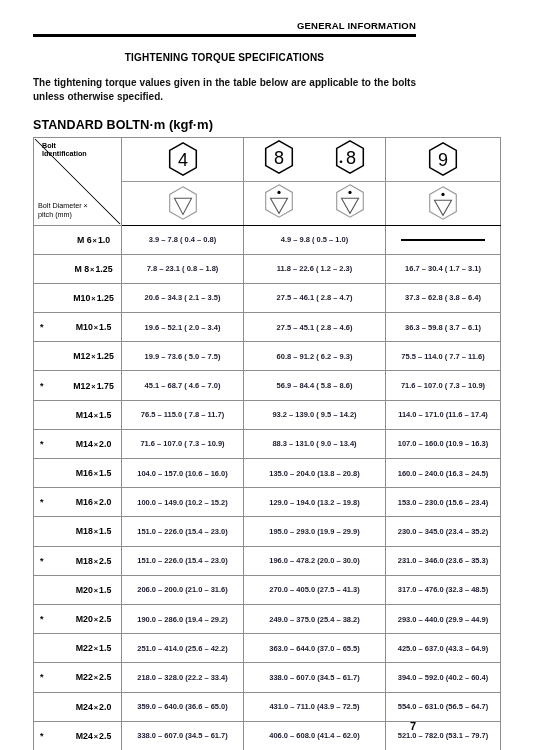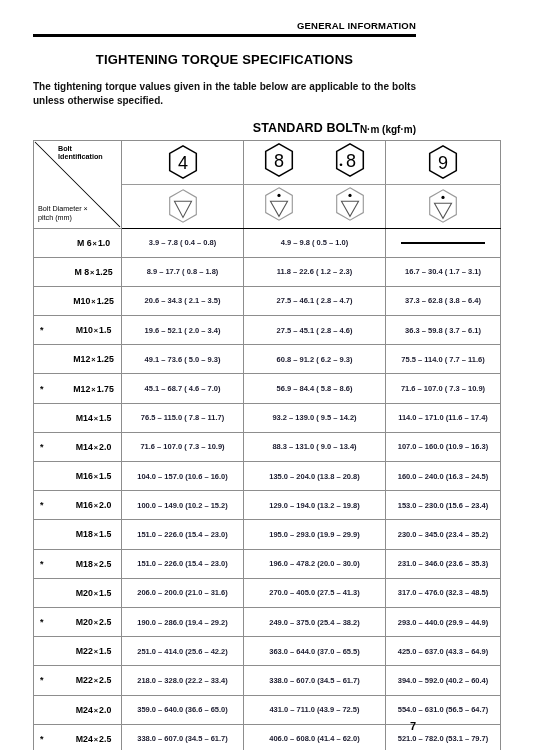--- a/index.html
+++ b/index.html
@@ -9,32 +9,32 @@
     color:#000;overflow:hidden;position:relative;
   }
   .page{position:relative;width:449px;height:750px;box-sizing:border-box;padding:0 33px;}
 
   
   .hdr{padding-top:20px;text-align:right;}
   .hdr-title{font-size:9.5px;font-weight:bold;letter-spacing:.2px;}
   .hdr-rule{margin-top:3px;height:2.5px;background:#000;}
 
   .doc-title{
-    text-align:center;font-size:13px;font-weight:bold;
+    text-align:center;font-size:10px;font-weight:bold;
     letter-spacing:.2px;margin-top:15px;
   }
   .intro{
     margin-top:13px;font-size:10px;line-height:1.45;
     text-align:justify;font-weight:bold;color:#111;
   }
   .sec-row{
-    margin-top:12px;display:flex;align-items:flex-end;justify-content:flex-end;
+    margin-top:12px;display:flex;align-items:flex-end;justify-content:flex-start;
   }
   .sec-title{font-size:12.5px;font-weight:bold;letter-spacing:.1px;}
-  .units{font-size:10px;font-weight:bold;}
+  .units{font-size:13px;font-weight:bold;}
 
   
   table.tt{
     margin-top:5px;border-collapse:collapse;width:100%;
     table-layout:fixed;border:1.6px solid #000;
   }
   table.tt td{
     border:0.8px solid #8d8d8d;padding:0;text-align:center;vertical-align:middle;
   }
   .col-lbl{width:88px;}
@@ -42,21 +42,21 @@
   .col-b{width:142px;}
   .col-c{width:115px;}
 
   
   td.corner{
     position:relative;height:86px;border-right:1.6px solid #000;
     border-bottom:1.6px solid #000;
   }
   .corner-svg{position:absolute;inset:0;width:100%;height:100%;}
   .corner-t{
-    position:absolute;top:4px;right:5px;width:58px;text-align:left;
+    position:absolute;top:4px;right:21px;width:58px;text-align:left;
     font-size:7.2px;font-weight:bold;line-height:1.22;
   }
   .corner-b{
     position:absolute;left:4px;bottom:5px;width:58px;text-align:left;
     font-size:7.2px;font-weight:normal;line-height:1.22;
   }
 
   .icon-cell{height:43px;}
   .icon-cell.top{border-bottom:0.8px solid #9a9a9a;}
   .icon-cell.bot{border-bottom:1.6px solid #000;}
@@ -199,39 +199,39 @@
       </tr>
 
     <tr class="drow">
           <td class="lbl"><span class="lbl-in"><span class="m">M 6</span><span class="x">×</span><span class="m">1.0</span></span></td>
           <td class="val">3.9 –  7.8 ( 0.4 – 0.8)</td>
           <td class="val">4.9 –  9.8 ( 0.5 – 1.0)</td>
           <td class="val"><span class="dashline"></span></td>
         </tr>
         <tr class="drow">
           <td class="lbl"><span class="lbl-in"><span class="m">M 8</span><span class="x">×</span><span class="m">1.25</span></span></td>
-          <td class="val">8.9 – 17.7 ( 0.8 – 1.8)</td>
+          <td class="val">7.8 – 23.1 ( 0.8 – 1.8)</td>
           <td class="val">11.8 – 22.6 ( 1.2 – 2.3)</td>
           <td class="val">16.7 – 30.4 ( 1.7 – 3.1)</td>
         </tr>
         <tr class="drow">
           <td class="lbl"><span class="lbl-in"><span class="m">M10</span><span class="x">×</span><span class="m">1.25</span></span></td>
           <td class="val">20.6 – 34.3 ( 2.1 – 3.5)</td>
           <td class="val">27.5 – 46.1 ( 2.8 – 4.7)</td>
           <td class="val">37.3 – 62.8 ( 3.8 – 6.4)</td>
         </tr>
         <tr class="drow">
           <td class="lbl"><span class="ast">*</span><span class="lbl-in"><span class="m">M10</span><span class="x">×</span><span class="m">1.5</span></span></td>
           <td class="val">19.6 – 52.1 ( 2.0 – 3.4)</td>
           <td class="val">27.5 – 45.1 ( 2.8 – 4.6)</td>
           <td class="val">36.3 – 59.8 ( 3.7 – 6.1)</td>
         </tr>
         <tr class="drow">
           <td class="lbl"><span class="lbl-in"><span class="m">M12</span><span class="x">×</span><span class="m">1.25</span></span></td>
-          <td class="val">49.1 – 73.6 ( 5.0 – 9.3)</td>
+          <td class="val">19.9 – 73.6 ( 5.0 – 7.5)</td>
           <td class="val">60.8 – 91.2 ( 6.2 – 9.3)</td>
           <td class="val">75.5 – 114.0 ( 7.7 – 11.6)</td>
         </tr>
         <tr class="drow">
           <td class="lbl"><span class="ast">*</span><span class="lbl-in"><span class="m">M12</span><span class="x">×</span><span class="m">1.75</span></span></td>
           <td class="val">45.1 – 68.7 ( 4.6 – 7.0)</td>
           <td class="val">56.9 – 84.4 ( 5.8 – 8.6)</td>
           <td class="val">71.6 – 107.0 ( 7.3 – 10.9)</td>
         </tr>
         <tr class="drow">

